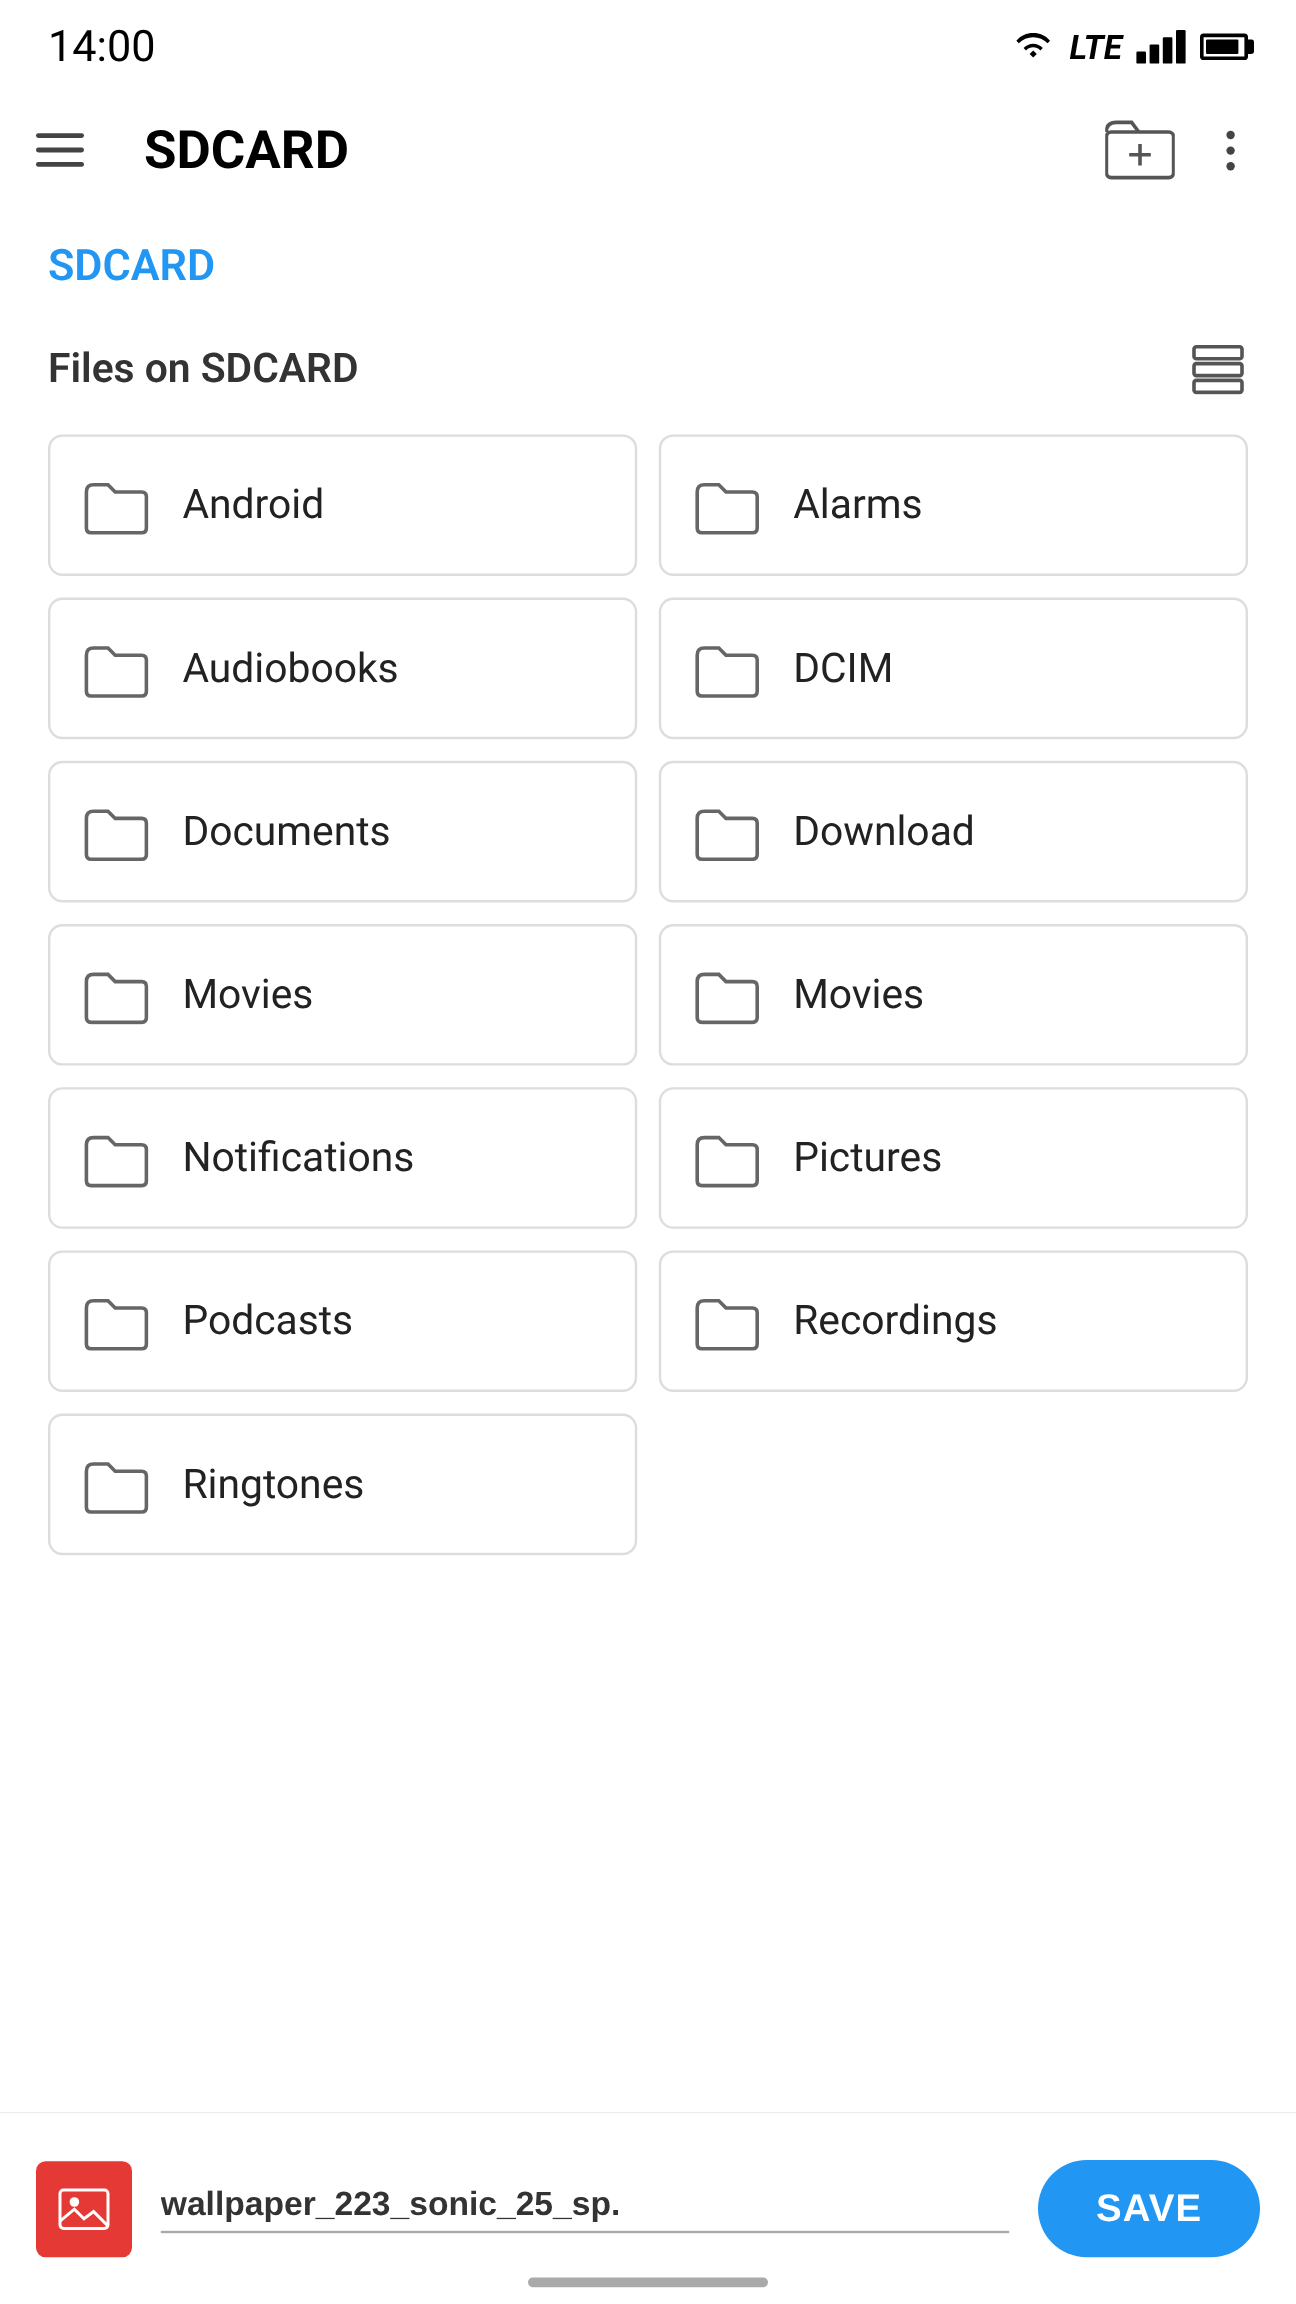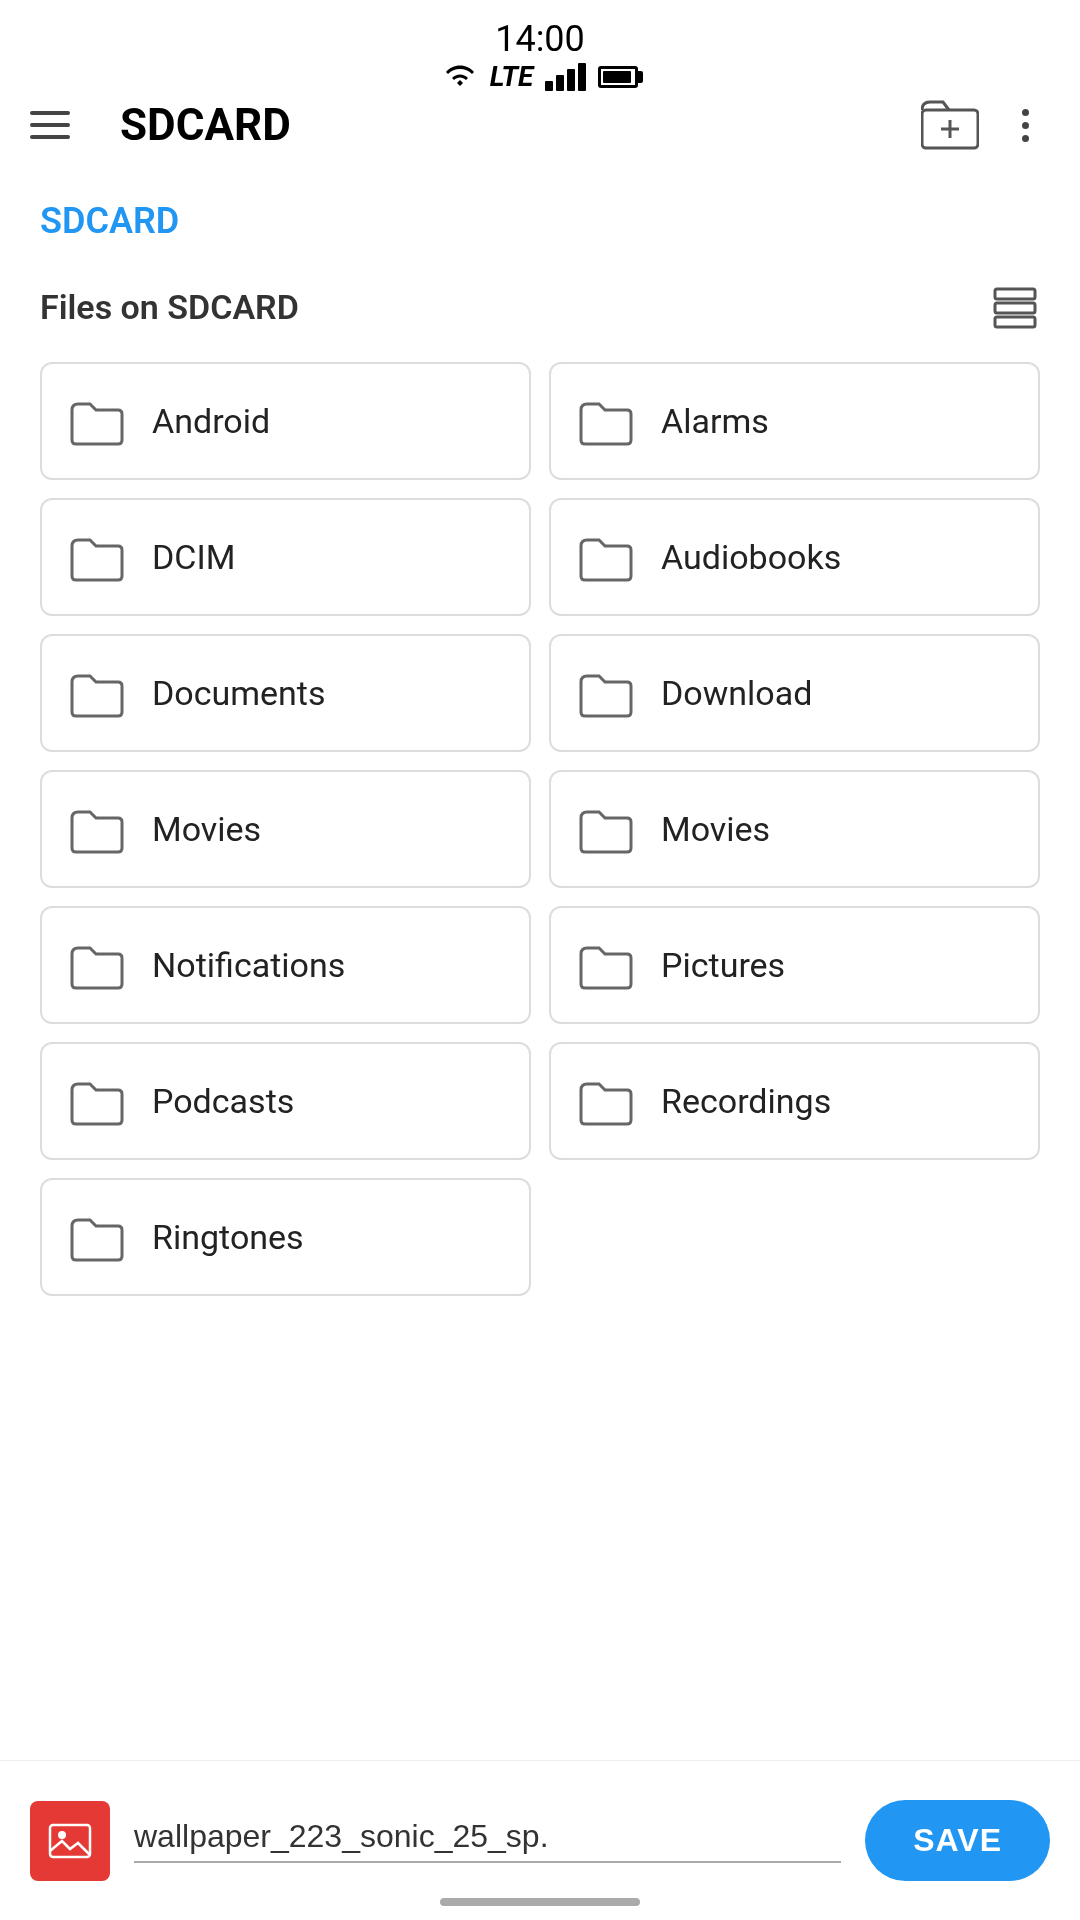--- a/index.html
+++ b/index.html
@@ -18,21 +18,20 @@
       position: relative;
     }
 
     
     .status-bar {
       display: flex;
       justify-content: space-between;
       align-items: center;
       padding: 18px 40px 10px 40px;
       height: 70px;
-      flex-direction: column;
     }
 
     .status-time {
       font-size: 36px;
       font-weight: 400;
       color: #000;
     }
 
     .status-icons {
       display: flex;
@@ -200,27 +199,28 @@
       border-radius: 8px;
       background: #e53935;
       display: flex;
       align-items: center;
       justify-content: center;
       flex-shrink: 0;
     }
 
     .file-name-input {
       flex: 1;
-      font-size: 32px;
+      font-size: 28px;
       color: #333;
       border: none;
       border-bottom: 2px solid #aaa;
       outline: none;
       padding-bottom: 6px;
       background: transparent;
+      font-weight: bold;
     }
 
     .save-button {
       background: #2196F3;
       color: #fff;
       border: none;
       border-radius: 50px;
       padding: 22px 48px;
       font-size: 32px;
       font-weight: 700;
@@ -372,29 +372,29 @@
         </svg>
       </div>
       <span class="folder-name">Alarms</span>
     </div>
     <div class="folder-item">
       <div class="folder-icon-wrap">
         <svg class="folder-svg" viewBox="0 0 54 50">
           <path d="M2 14 Q2 8 8 8 L20 8 L26 14 L48 14 Q52 14 52 18 L52 44 Q52 48 48 48 L6 48 Q2 48 2 44 Z" fill="none" stroke="#666" stroke-width="3"></path>
         </svg>
       </div>
+      <span class="folder-name">Audiobooks</span>
+    </div>
+    <div class="folder-item">
+      <div class="folder-icon-wrap">
+        <svg class="folder-svg" viewBox="0 0 54 50">
+          <path d="M2 14 Q2 8 8 8 L20 8 L26 14 L48 14 Q52 14 52 18 L52 44 Q52 48 48 48 L6 48 Q2 48 2 44 Z" fill="none" stroke="#666" stroke-width="3"></path>
+        </svg>
+      </div>
       <span class="folder-name">DCIM</span>
-    </div>
-    <div class="folder-item">
-      <div class="folder-icon-wrap">
-        <svg class="folder-svg" viewBox="0 0 54 50">
-          <path d="M2 14 Q2 8 8 8 L20 8 L26 14 L48 14 Q52 14 52 18 L52 44 Q52 48 48 48 L6 48 Q2 48 2 44 Z" fill="none" stroke="#666" stroke-width="3"></path>
-        </svg>
-      </div>
-      <span class="folder-name">Audiobooks</span>
     </div>
     <div class="folder-item">
       <div class="folder-icon-wrap">
         <svg class="folder-svg" viewBox="0 0 54 50">
           <path d="M2 14 Q2 8 8 8 L20 8 L26 14 L48 14 Q52 14 52 18 L52 44 Q52 48 48 48 L6 48 Q2 48 2 44 Z" fill="none" stroke="#666" stroke-width="3"></path>
         </svg>
       </div>
       <span class="folder-name">Documents</span>
     </div>
     <div class="folder-item">

